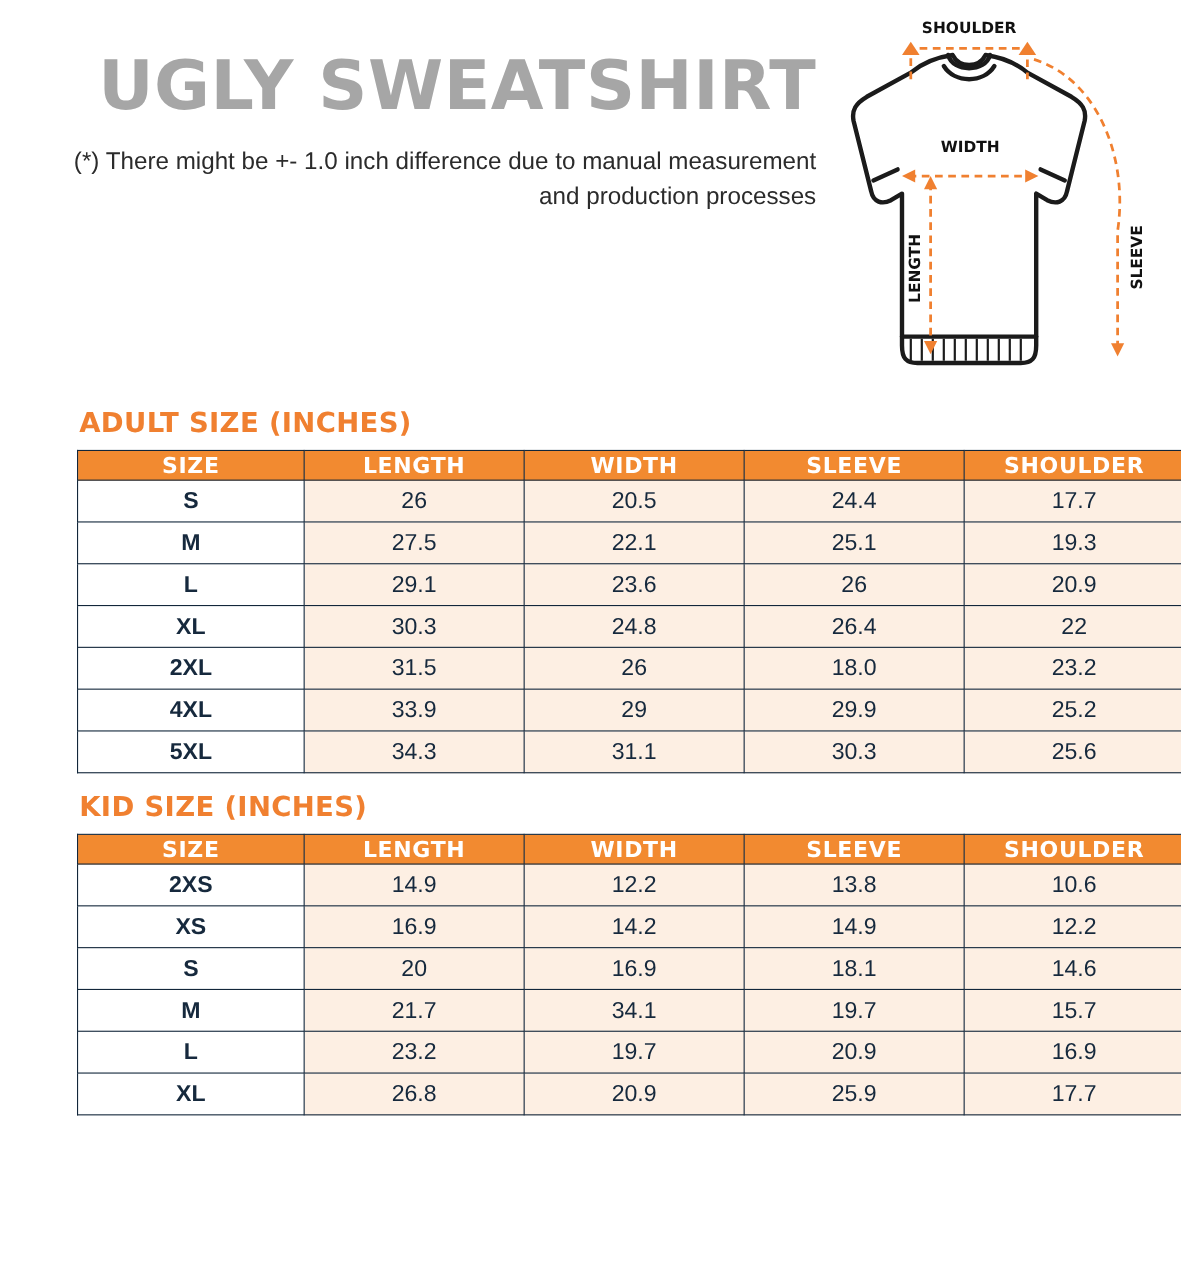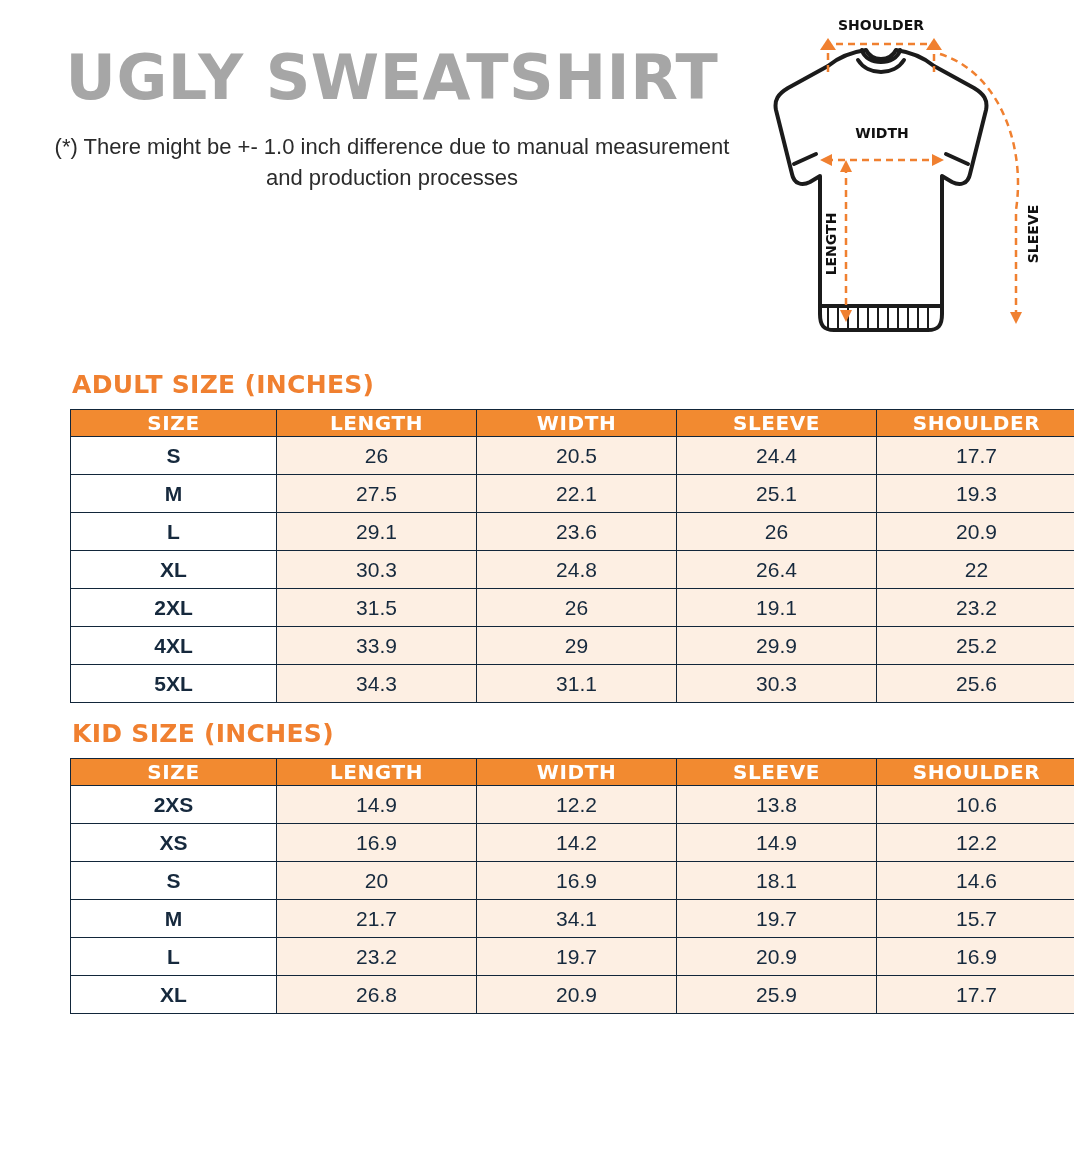--- a/index.html
+++ b/index.html
@@ -26,21 +26,21 @@
   
   .header {
     position: relative;
     height: 330px;
   }
   .title-block {
     position: absolute;
     left: 8px;
     top: 48px;
     width: 700px;
-    text-align: center;
+    text-align: right;
   }
   .title {
     font-family: "DejaVu Sans", sans-serif;
     font-weight: 700;
     font-size: 62px;
     line-height: 0.98;
     letter-spacing: 0.5px;
     color: #a6a6a6;
     margin: 0;
     text-transform: uppercase;
@@ -233,21 +233,21 @@
           <td class="size-cell">XL</td>
           <td class="val">30.3</td>
           <td class="val">24.8</td>
           <td class="val">26.4</td>
           <td class="val">22</td>
         </tr>
         <tr>
           <td class="size-cell">2XL</td>
           <td class="val">31.5</td>
           <td class="val">26</td>
-          <td class="val">19.1</td>
+          <td class="val">18.0</td>
           <td class="val">23.2</td>
         </tr>
         <tr>
           <td class="size-cell">4XL</td>
           <td class="val">33.9</td>
           <td class="val">29</td>
           <td class="val">29.9</td>
           <td class="val">25.2</td>
         </tr>
         <tr>

